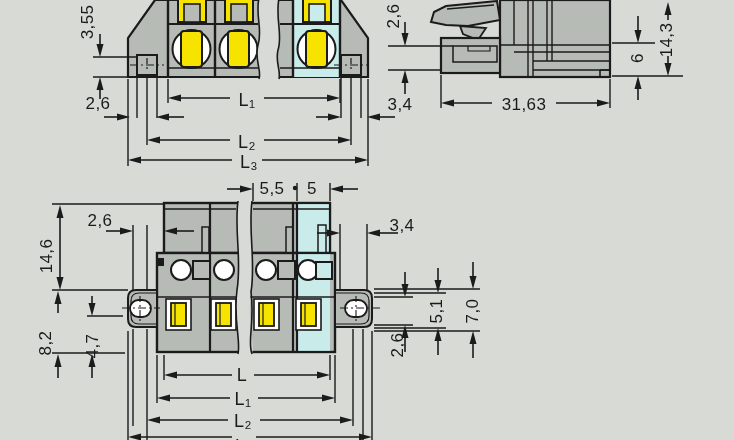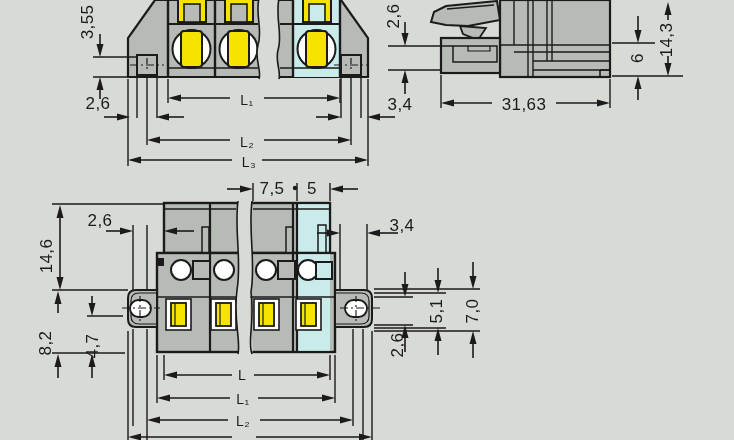--- a/index.html
+++ b/index.html
@@ -15,21 +15,21 @@
     position:absolute;
     transform:translate(-50%,-50%);
     font-size:17px;
     font-weight:400;
     color:#1b1b1b;
     white-space:nowrap;
     letter-spacing:.4px;
     line-height:1;
   }
   .dim.rot{transform:translate(-50%,-50%) rotate(-90deg);}
-  .dim.big{font-size:14px;}
+  .dim.big{font-size:18px;}
 </style>
 </head>
 <body>
 
 <div id="stage">
 
 <svg width="734" height="440" viewBox="0 0 734 440">
 
   <g stroke="#1b1b1b" fill="none">
 
@@ -285,21 +285,21 @@
   <div class="dim big" style="left:247px;top:100px">L₁</div>
   <div class="dim big" style="left:247px;top:142px">L₂</div>
   <div class="dim big" style="left:249px;top:162px">L₃</div>
   <div class="dim" style="left:400px;top:104px">3,4</div>
 
   <div class="dim rot" style="left:393px;top:16px">2,6</div>
   <div class="dim" style="left:524px;top:104px">31,63</div>
   <div class="dim rot" style="left:637px;top:58px">6</div>
   <div class="dim rot" style="left:666px;top:40px">14,3</div>
 
-  <div class="dim" style="left:272px;top:188px">7,5</div>
+  <div class="dim" style="left:272px;top:188px">5,5</div>
   <div class="dim" style="left:312px;top:188px">5</div>
   <div class="dim" style="left:100px;top:220px">2,6</div>
   <div class="dim rot" style="left:46px;top:256px">14,6</div>
   <div class="dim rot" style="left:45px;top:343px">8,2</div>
   <div class="dim rot" style="left:92px;top:346px">4,7</div>
   <div class="dim" style="left:402px;top:225px">3,4</div>
   <div class="dim rot" style="left:397px;top:345px">2,6</div>
   <div class="dim rot" style="left:436px;top:311px">5,1</div>
   <div class="dim rot" style="left:472px;top:311px">7,0</div>
   <div class="dim big" style="left:242px;top:375px">L</div>

